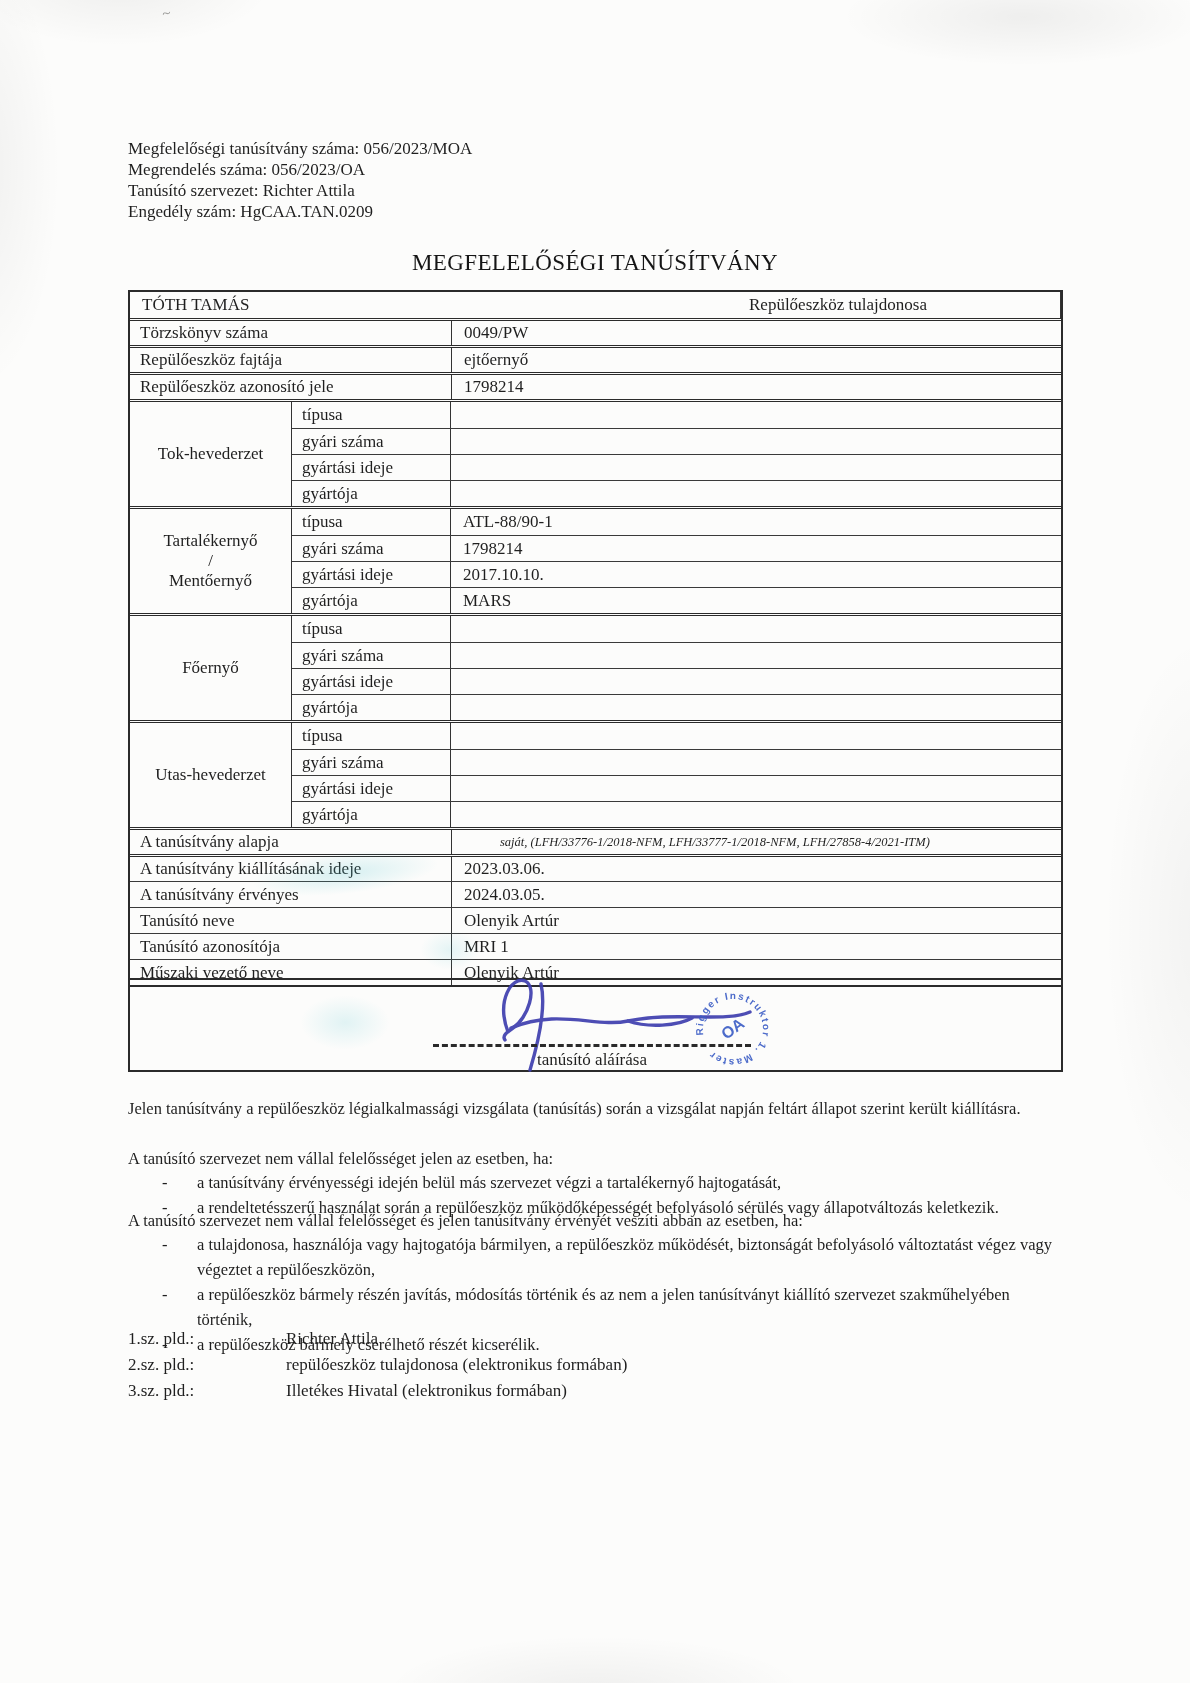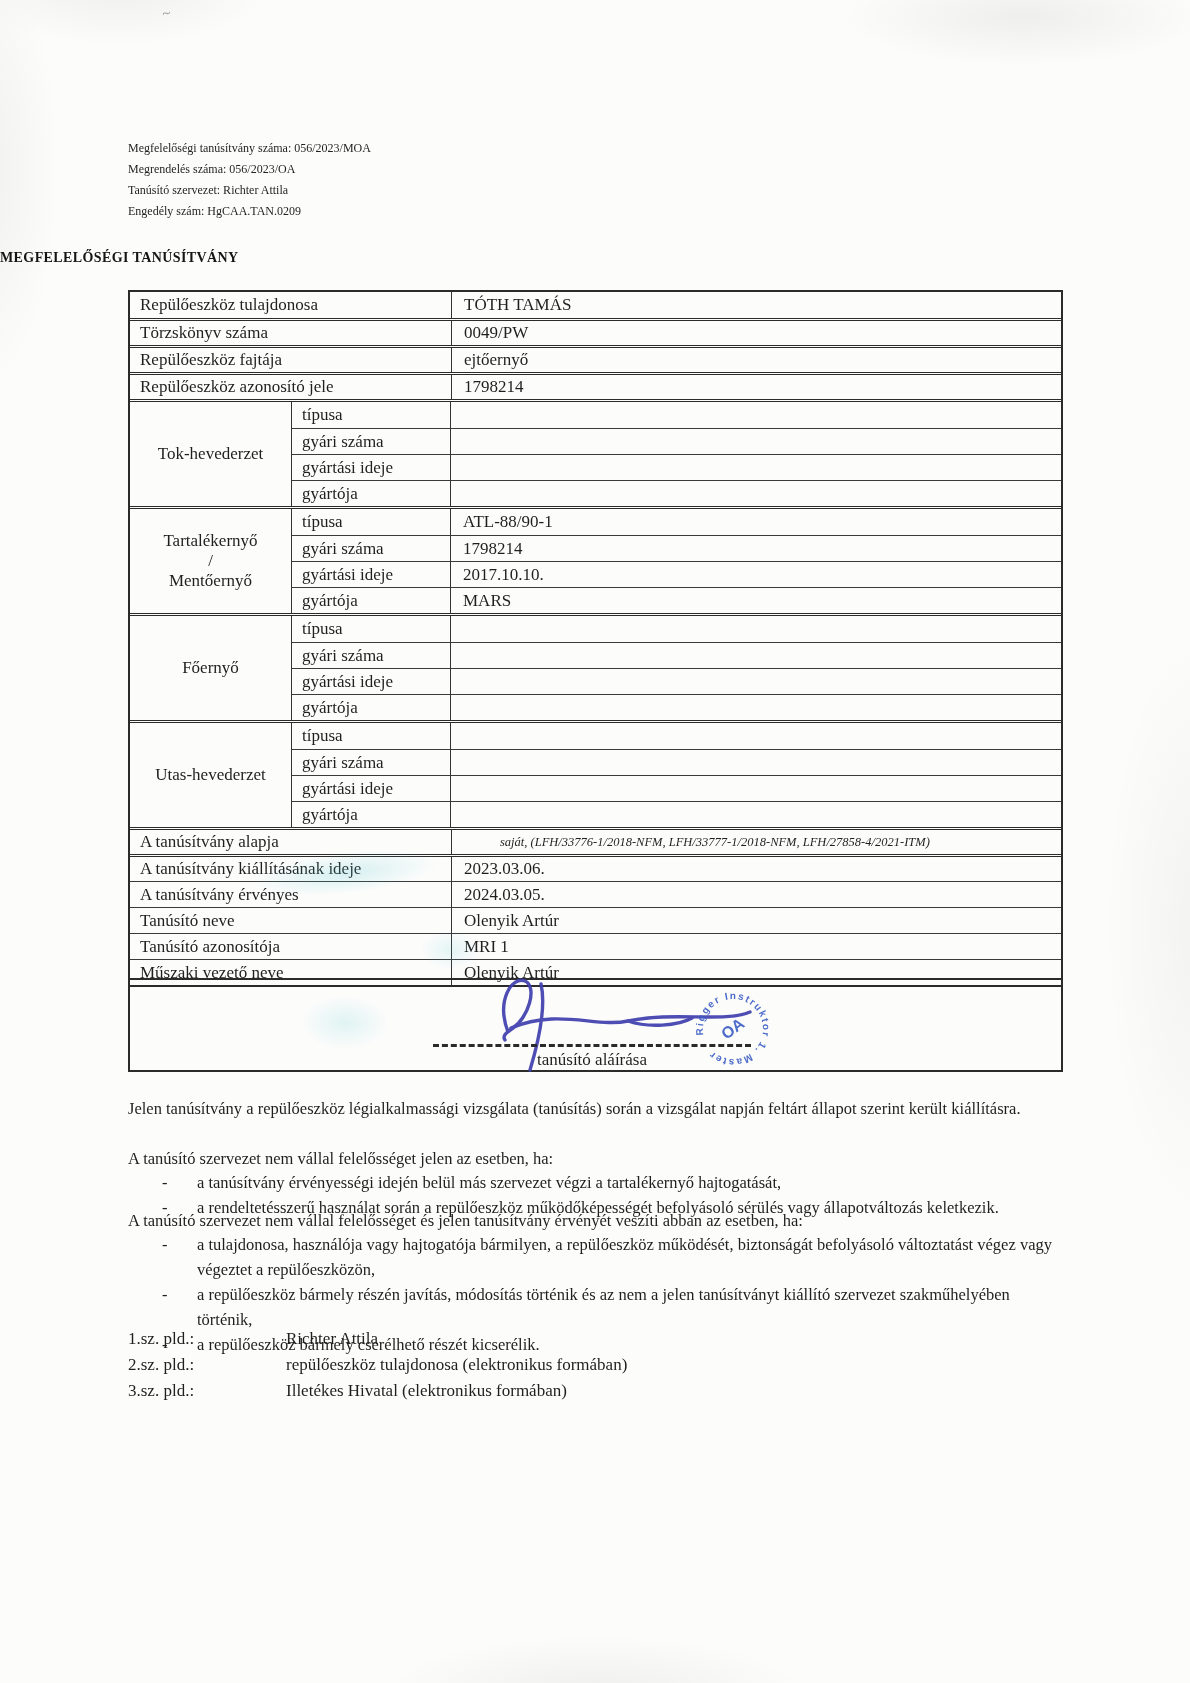--- a/index.html
+++ b/index.html
@@ -15,25 +15,25 @@
       radial-gradient(ellipse 260px 70px at 86% 1%, rgba(0,0,0,0.055), transparent 70%),
       radial-gradient(ellipse 120px 320px at -2% 10%, rgba(0,0,0,0.05), transparent 70%),
       radial-gradient(ellipse 220px 90px at 10% -1%, rgba(0,0,0,0.055), transparent 70%),
       radial-gradient(ellipse 140px 420px at 101% 55%, rgba(0,0,0,0.04), transparent 70%),
       radial-gradient(ellipse 300px 80px at 50% 100.5%, rgba(0,0,0,0.05), transparent 70%),
       #fcfcfb;
   }
   .pen-mark { position:absolute; left:160px; top:4px; color:#9a9a98; font-size:13px; transform:rotate(-10deg); }
 
   
-  .header-block { position:absolute; left:128px; top:138px; font-size:12px; line-height:21px; }
-
-  
-  .doc-title { position:absolute; left:0; top:250px; width:100%; 
-    font-size:14px; font-weight:bold; letter-spacing:.4px; color:#151515; }
+  .header-block { position:absolute; left:128px; top:138px; font-size:17px; line-height:21px; }
+
+  
+  .doc-title { position:absolute; left:0; top:250px; width:100%; text-align:center;
+    font-size:23px; font-weight:normal; letter-spacing:.4px; color:#151515; }
 
   
   .cert-table { position:absolute; left:128px; top:290px; width:935px;
     border:2px solid #2b2b2b; font-size:17px; background:transparent; }
   .row { display:flex; min-height:26px; align-items:stretch; }
   .b-double { border-top:3.5px double #2b2b2b; }
   .b-single { border-top:1.3px solid #3a3a3a; }
   .cell { display:flex; align-items:center; }
   .cell.label { width:322px; border-right:1.5px solid #333; padding:2px 6px 2px 10px; }
   .cell.value { flex:1; padding:2px 6px 2px 12px; }
@@ -89,22 +89,22 @@
     <div>Megrendelés száma: 056/2023/OA</div>
     <div>Tanúsító szervezet: Richter Attila</div>
     <div>Engedély szám: HgCAA.TAN.0209</div>
   </div>
 
   <div class="doc-title">MEGFELELŐSÉGI TANÚSÍTVÁNY</div>
 
   <div class="cert-table">
 
     <div class="row">
+      <div class="cell value">TÓTH TAMÁS</div>
       <div class="cell label">Repülőeszköz tulajdonosa</div>
-      <div class="cell value">TÓTH TAMÁS</div>
     </div>
     <div class="row b-double">
       <div class="cell label">Törzskönyv száma</div>
       <div class="cell value">0049/PW</div>
     </div>
     <div class="row b-double">
       <div class="cell label">Repülőeszköz fajtája</div>
       <div class="cell value">ejtőernyő</div>
     </div>
     <div class="row b-double">

